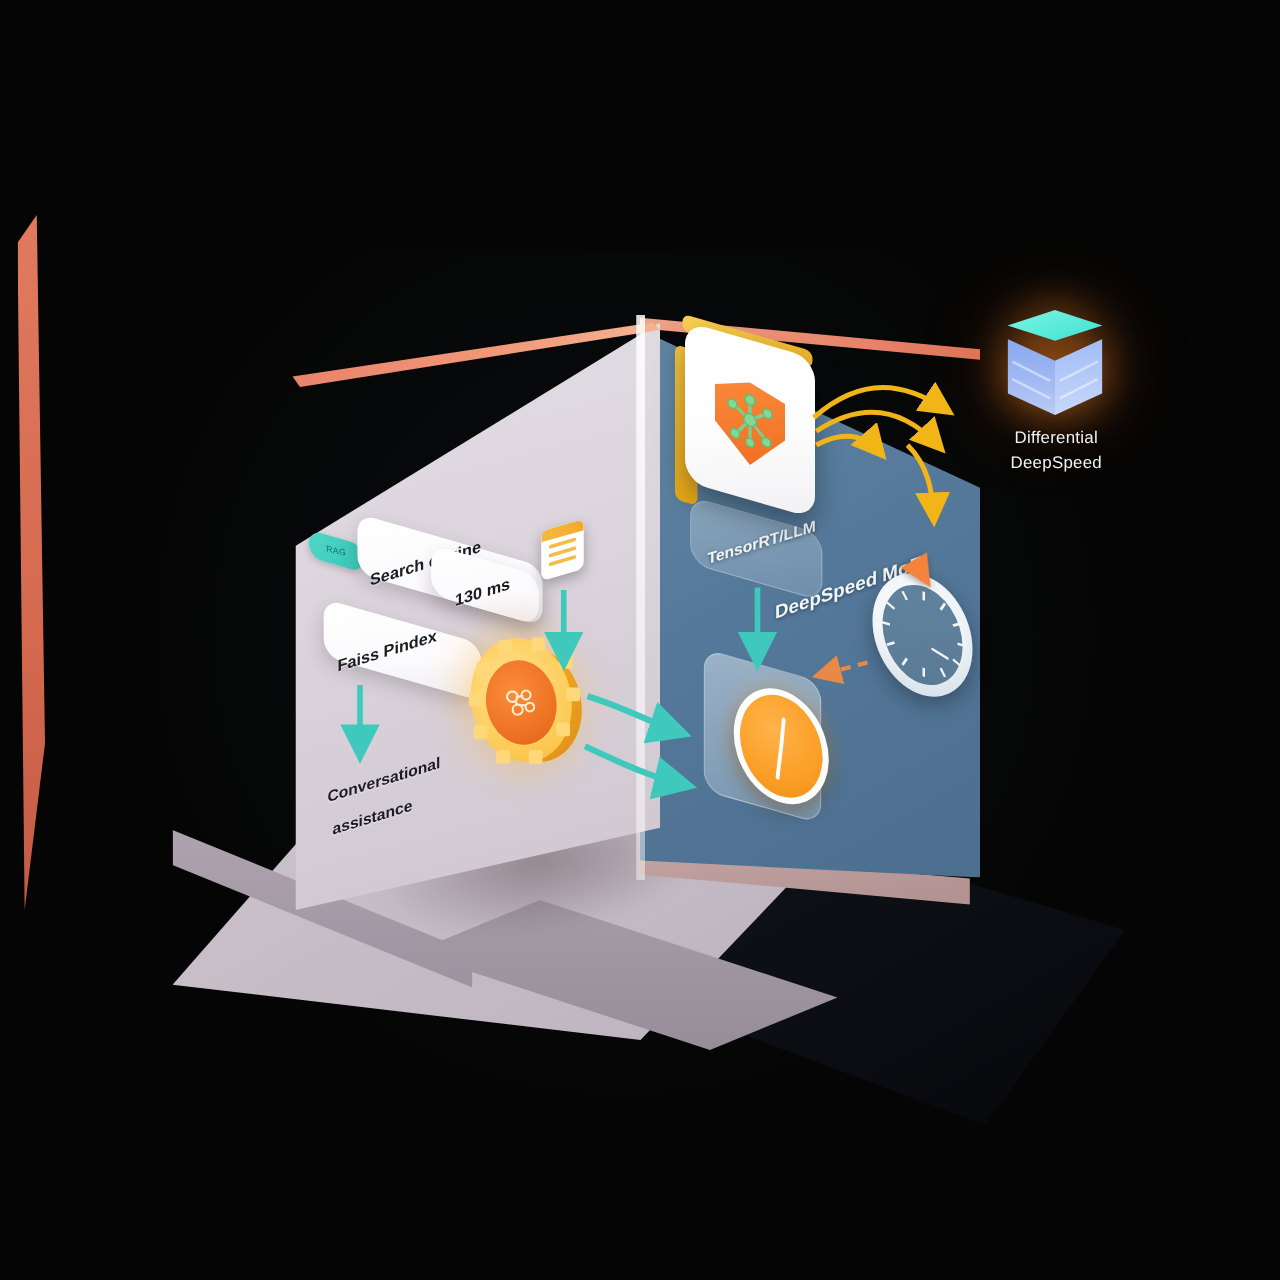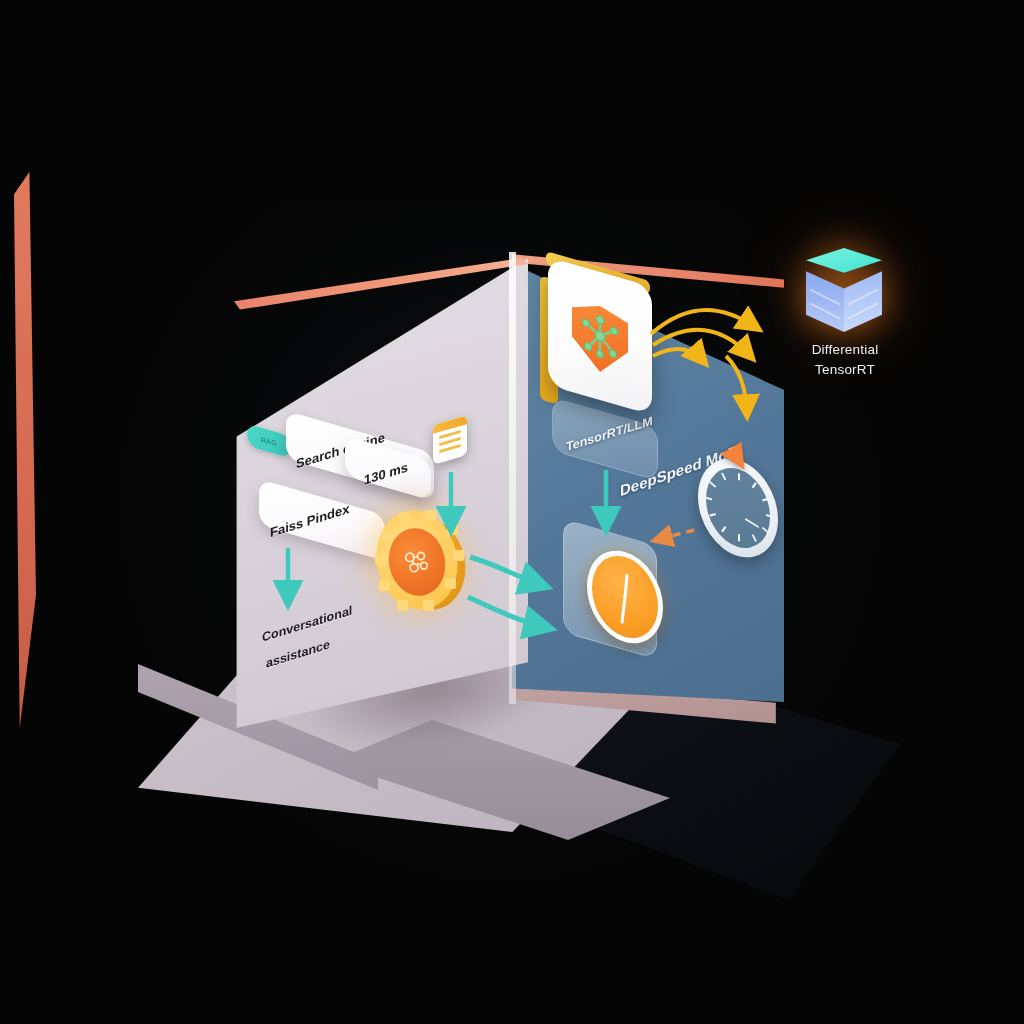--- a/index.html
+++ b/index.html
@@ -299,21 +299,21 @@
     <div class="cube-cap"></div>
     <div class="cube-l"></div>
     <div class="cube-r"></div>
     <div class="cube-seam" style="left:2px;top:48px;width:34px;transform:rotate(27deg);"></div>
     <div class="cube-seam" style="left:40px;top:48px;width:34px;transform:rotate(-27deg);"></div>
     <div class="cube-seam" style="left:2px;top:62px;width:34px;transform:rotate(27deg);"></div>
     <div class="cube-seam" style="left:40px;top:62px;width:34px;transform:rotate(-27deg);"></div>
   </div>
   <div class="cube-label">
     <div>Differential</div>
-    <div>TensorRT</div>
+    <div>DeepSpeed</div>
   </div>
 
   <svg class="overlay" viewBox="0 0 1024 1024">
     <defs>
       <marker id="mt" markerWidth="7" markerHeight="7" refX="5" refY="3.5" orient="auto">
         <path d="M0 0 L7 3.5 L0 7 Z" fill="#3fc9bd"></path>
       </marker>
       <marker id="ma" markerWidth="7" markerHeight="7" refX="5" refY="3.5" orient="auto">
         <path d="M0 0 L7 3.5 L0 7 Z" fill="#f2b518"></path>
       </marker>

